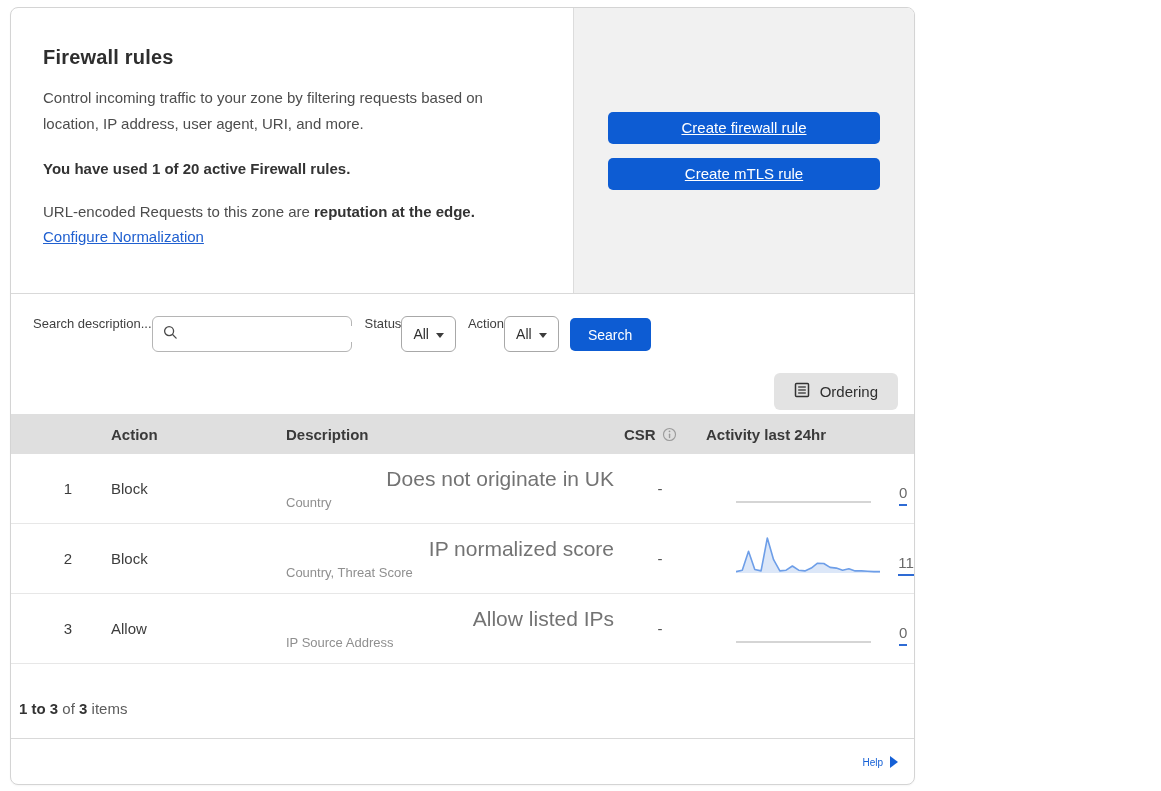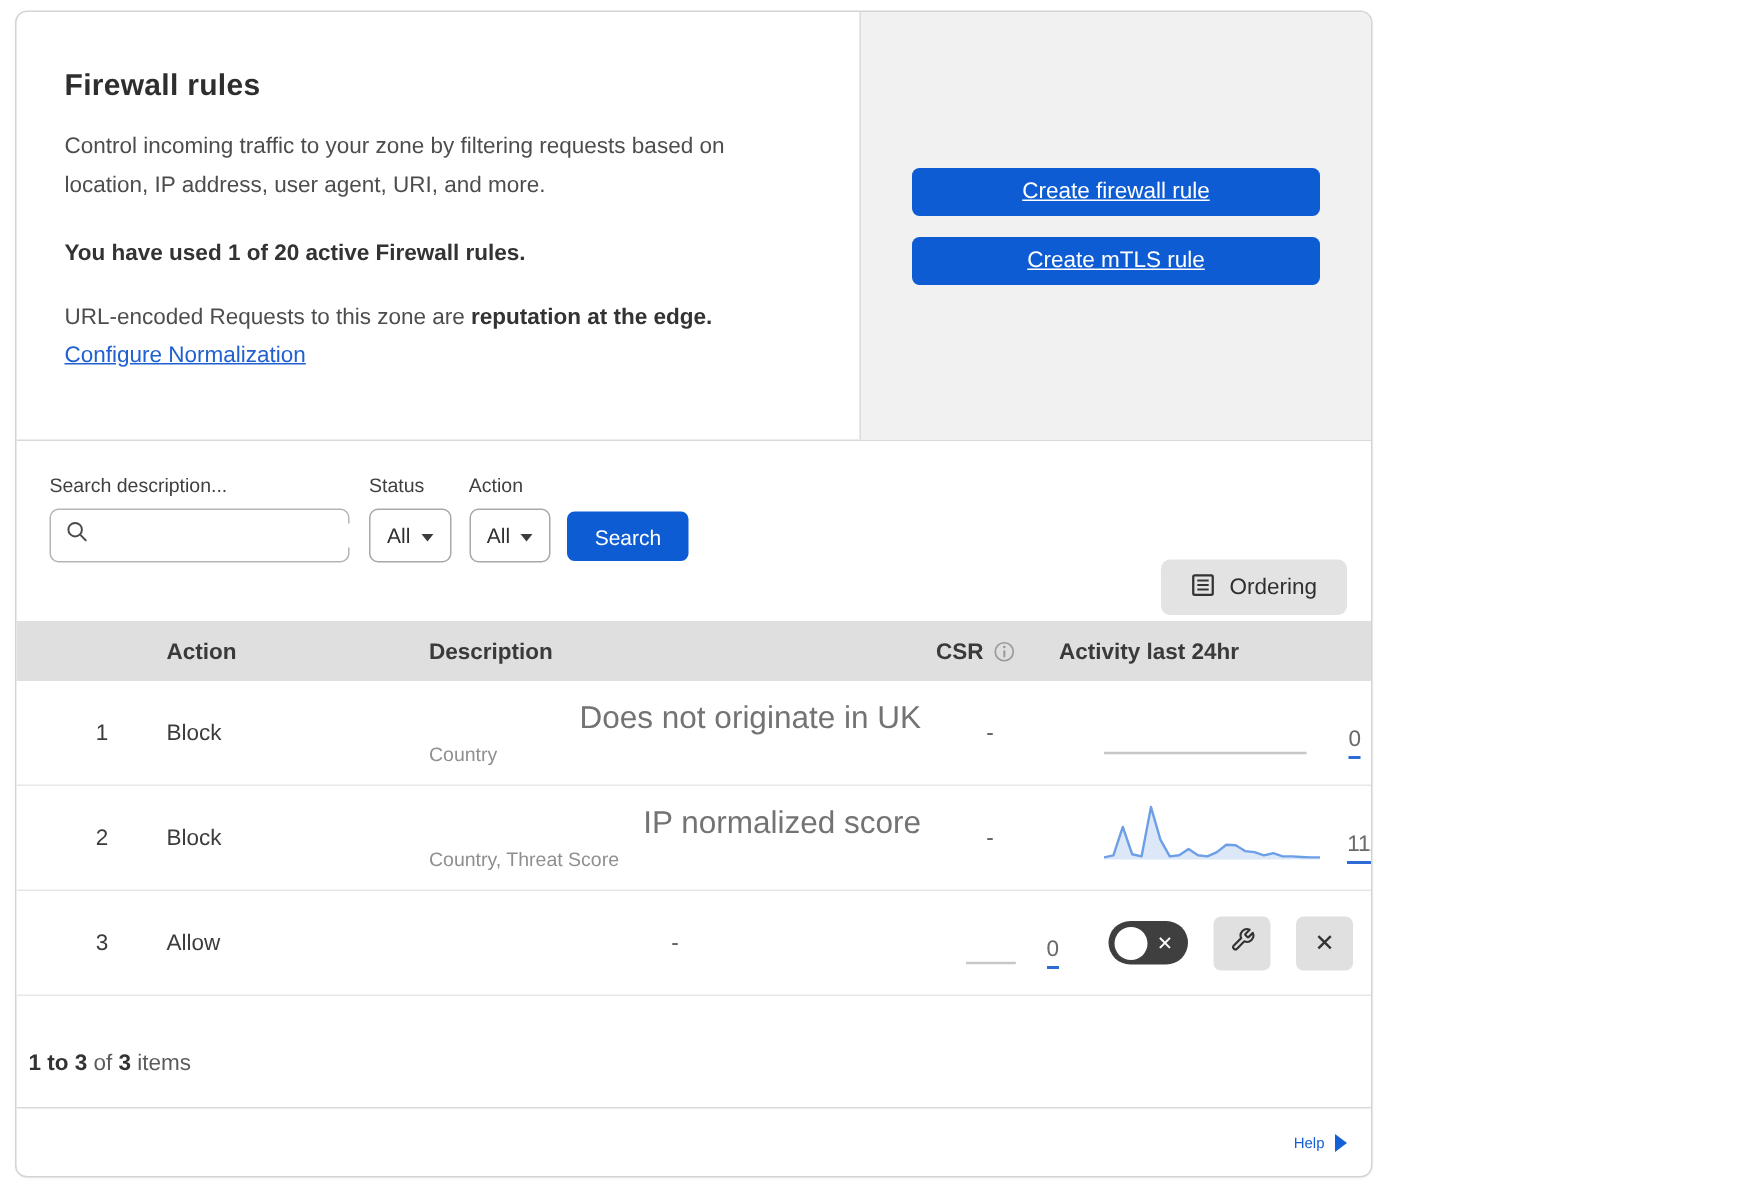--- a/index.html
+++ b/index.html
@@ -23,21 +23,21 @@
   .cfg-link{ display:inline-block; margin-top:8px; font-size:15px; color:#2060d0;
     text-decoration:underline; cursor:pointer; }
   .btn-primary{
     width:272px; height:32px; background:#0d5cd3; color:#fff; font-size:15px;
     border:none; border-radius:5px; cursor:pointer; font-family:inherit;
     display:flex; align-items:center; justify-content:center;text-decoration:underline;
   }
   
   .filters{ position:relative; height:120px; padding:22px 15px 0 22px; }
   .f-row{ display:flex; align-items:flex-end; gap:0; }
-  .f-group{ display:flex; flex-direction:column; }
+  .f-group{ display:flex; }
   .f-label{ font-size:13px; color:#3f3f3f; margin-bottom:8px; }
   .search-box{
     width:200px; height:36px; border:1px solid #b5b5b5; border-radius:6px;
     display:flex; align-items:center; padding:0 10px; background:#fff;
   }
   .search-box input{ border:none; outline:none; flex:1; font-size:14px;
     font-family:inherit; margin-left:8px; }
   .dd{
     height:36px; border:1px solid #a8a8a8; border-radius:6px; background:#fff;
     display:flex; align-items:center; justify-content:flex-start; gap:7px;
@@ -245,20 +245,24 @@
       </button>
       <button class="icon-btn">
         <span>✕</span>
       </button>
     </div>
   </div>
 
   <div class="grid trow">
     <div class="cell-idx">3</div>
     <div class="cell-action">Allow</div>
+    <div class="cell-desc">
+      <div class="t">Allow listed IPs</div>
+      <div class="s">IP Source Address</div>
+    </div>
     <div class="cell-csr">-</div>
     <div class="cell-act">
       <svg class="spark" viewBox="0 0 145 42" preserveAspectRatio="none">
           <line x1="0" x2="135" y1="38" y2="38" stroke="#c7c7c7" stroke-width="1.6"></line>
         </svg>
       <a class="act-val">0</a>
     </div>
     <div class="cell-ctl">
       <div class="toggle off">
         <span class="knob"></span>

